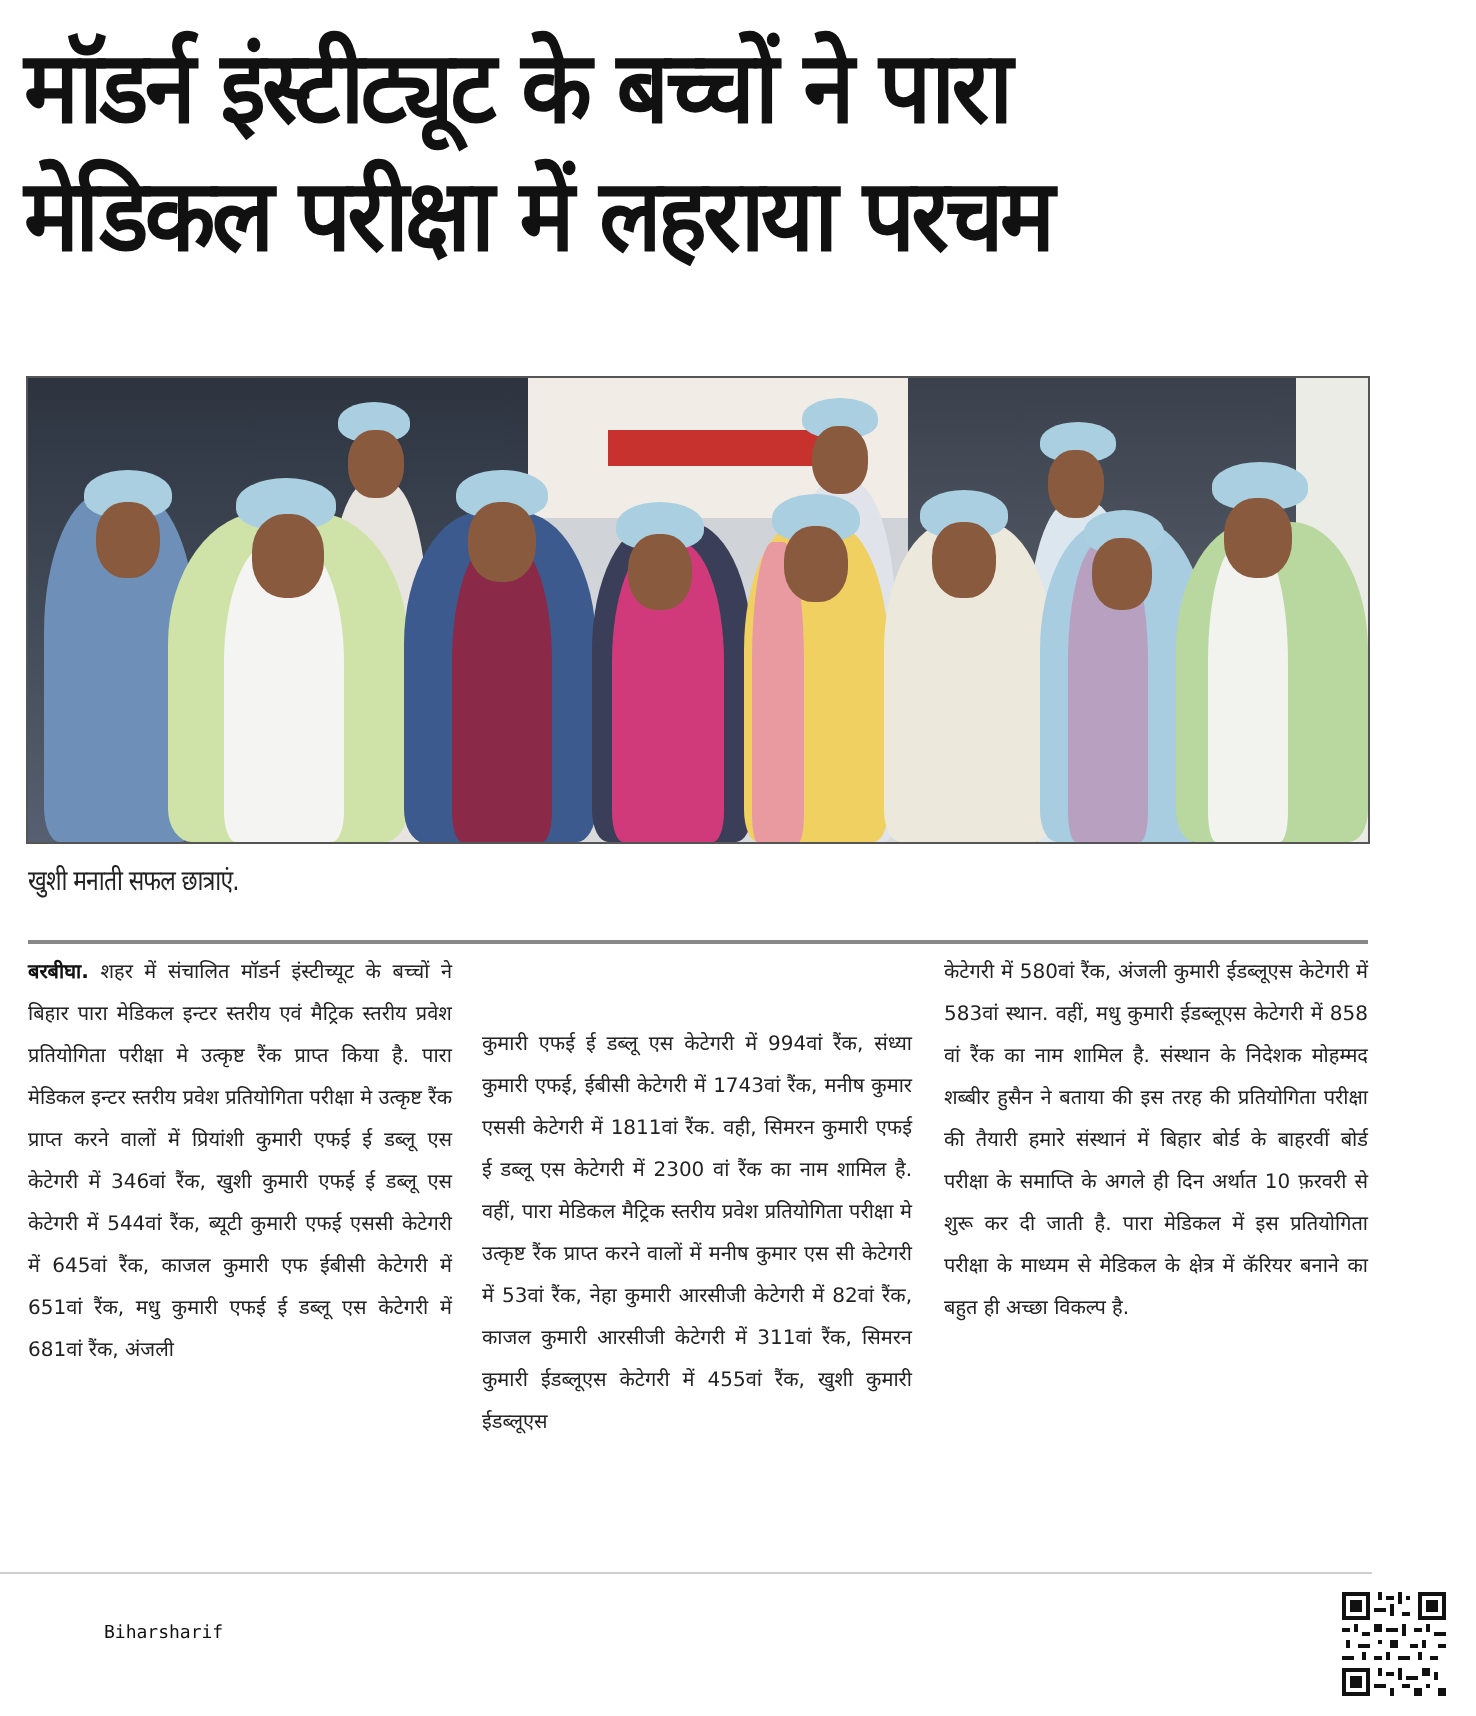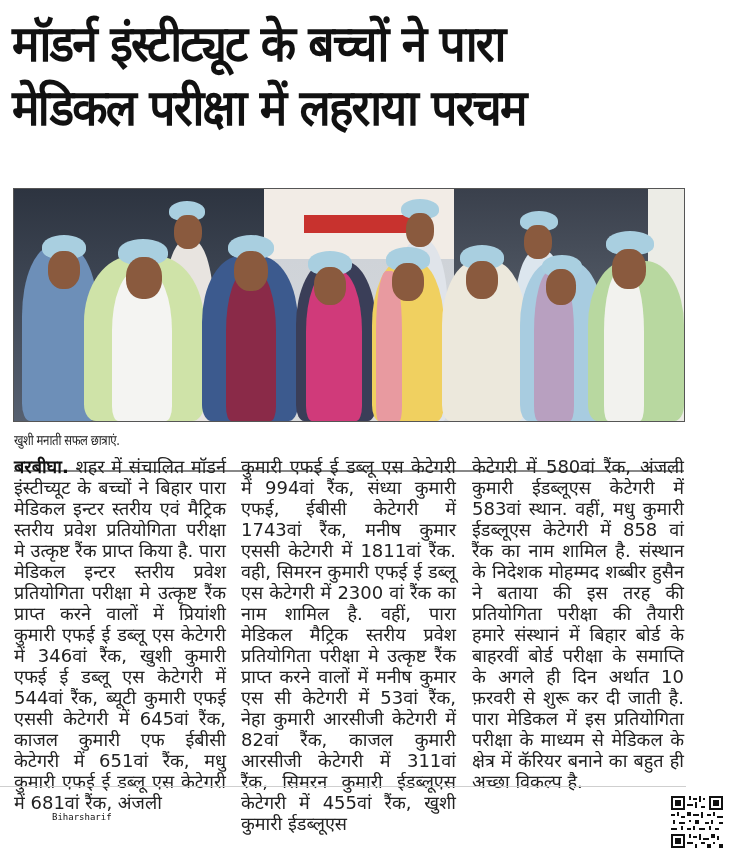--- a/index.html
+++ b/index.html
@@ -28,25 +28,25 @@
     .person { position:absolute; bottom:0; border-radius: 40% 40% 10% 10%; }
     .cap { position:absolute; border-radius: 50% 50% 40% 40%; background:#a9cfe0; }
     .face { position:absolute; border-radius: 45%; background:#8a5a3e; }
     .caption {
       position: absolute; left: 14px; top: 430px;
       font-size: 14px; color: #222; letter-spacing: -0.5px;
       transform: scaleX(0.82); transform-origin: left top; white-space: nowrap;
     }
     .article-rule { position:absolute; left:14px; top:470px; width:670px; height:2px; background:#888; }
     .col {
-      position: absolute; top: 456px; font-size: 18px; line-height: 21px;
+      position: absolute; top: 476px; font-size: 10px; line-height: 21px;
       color: #222; text-align: justify; text-align-last: left;
     }
     .col1 { left: 14px; width: 212px; }
-    .col2 { left: 241px; width: 215px; }
+    .col2 { left: 241px; width: 215px; margin-top: 36px; }
     .col3 { left: 472px; width: 212px; }
     .dateline { font-weight: bold; color: #111; }
     .bottom-rule { position:absolute; left:0; top:786px; width:686px; height:1px; background:#cfcfcf; }
     .logo {
       position:absolute; left:0; top:870px; font-size: 11px; font-weight:bold; color:#222;
       letter-spacing:-0.5px;
       margin-top:13px;
     }
     .logo .sun { position:absolute; left:16px; top:-7px; width:10px; height:7px; border-radius: 10px 10px 0 0; background:#f0a040; }
     .meta {

